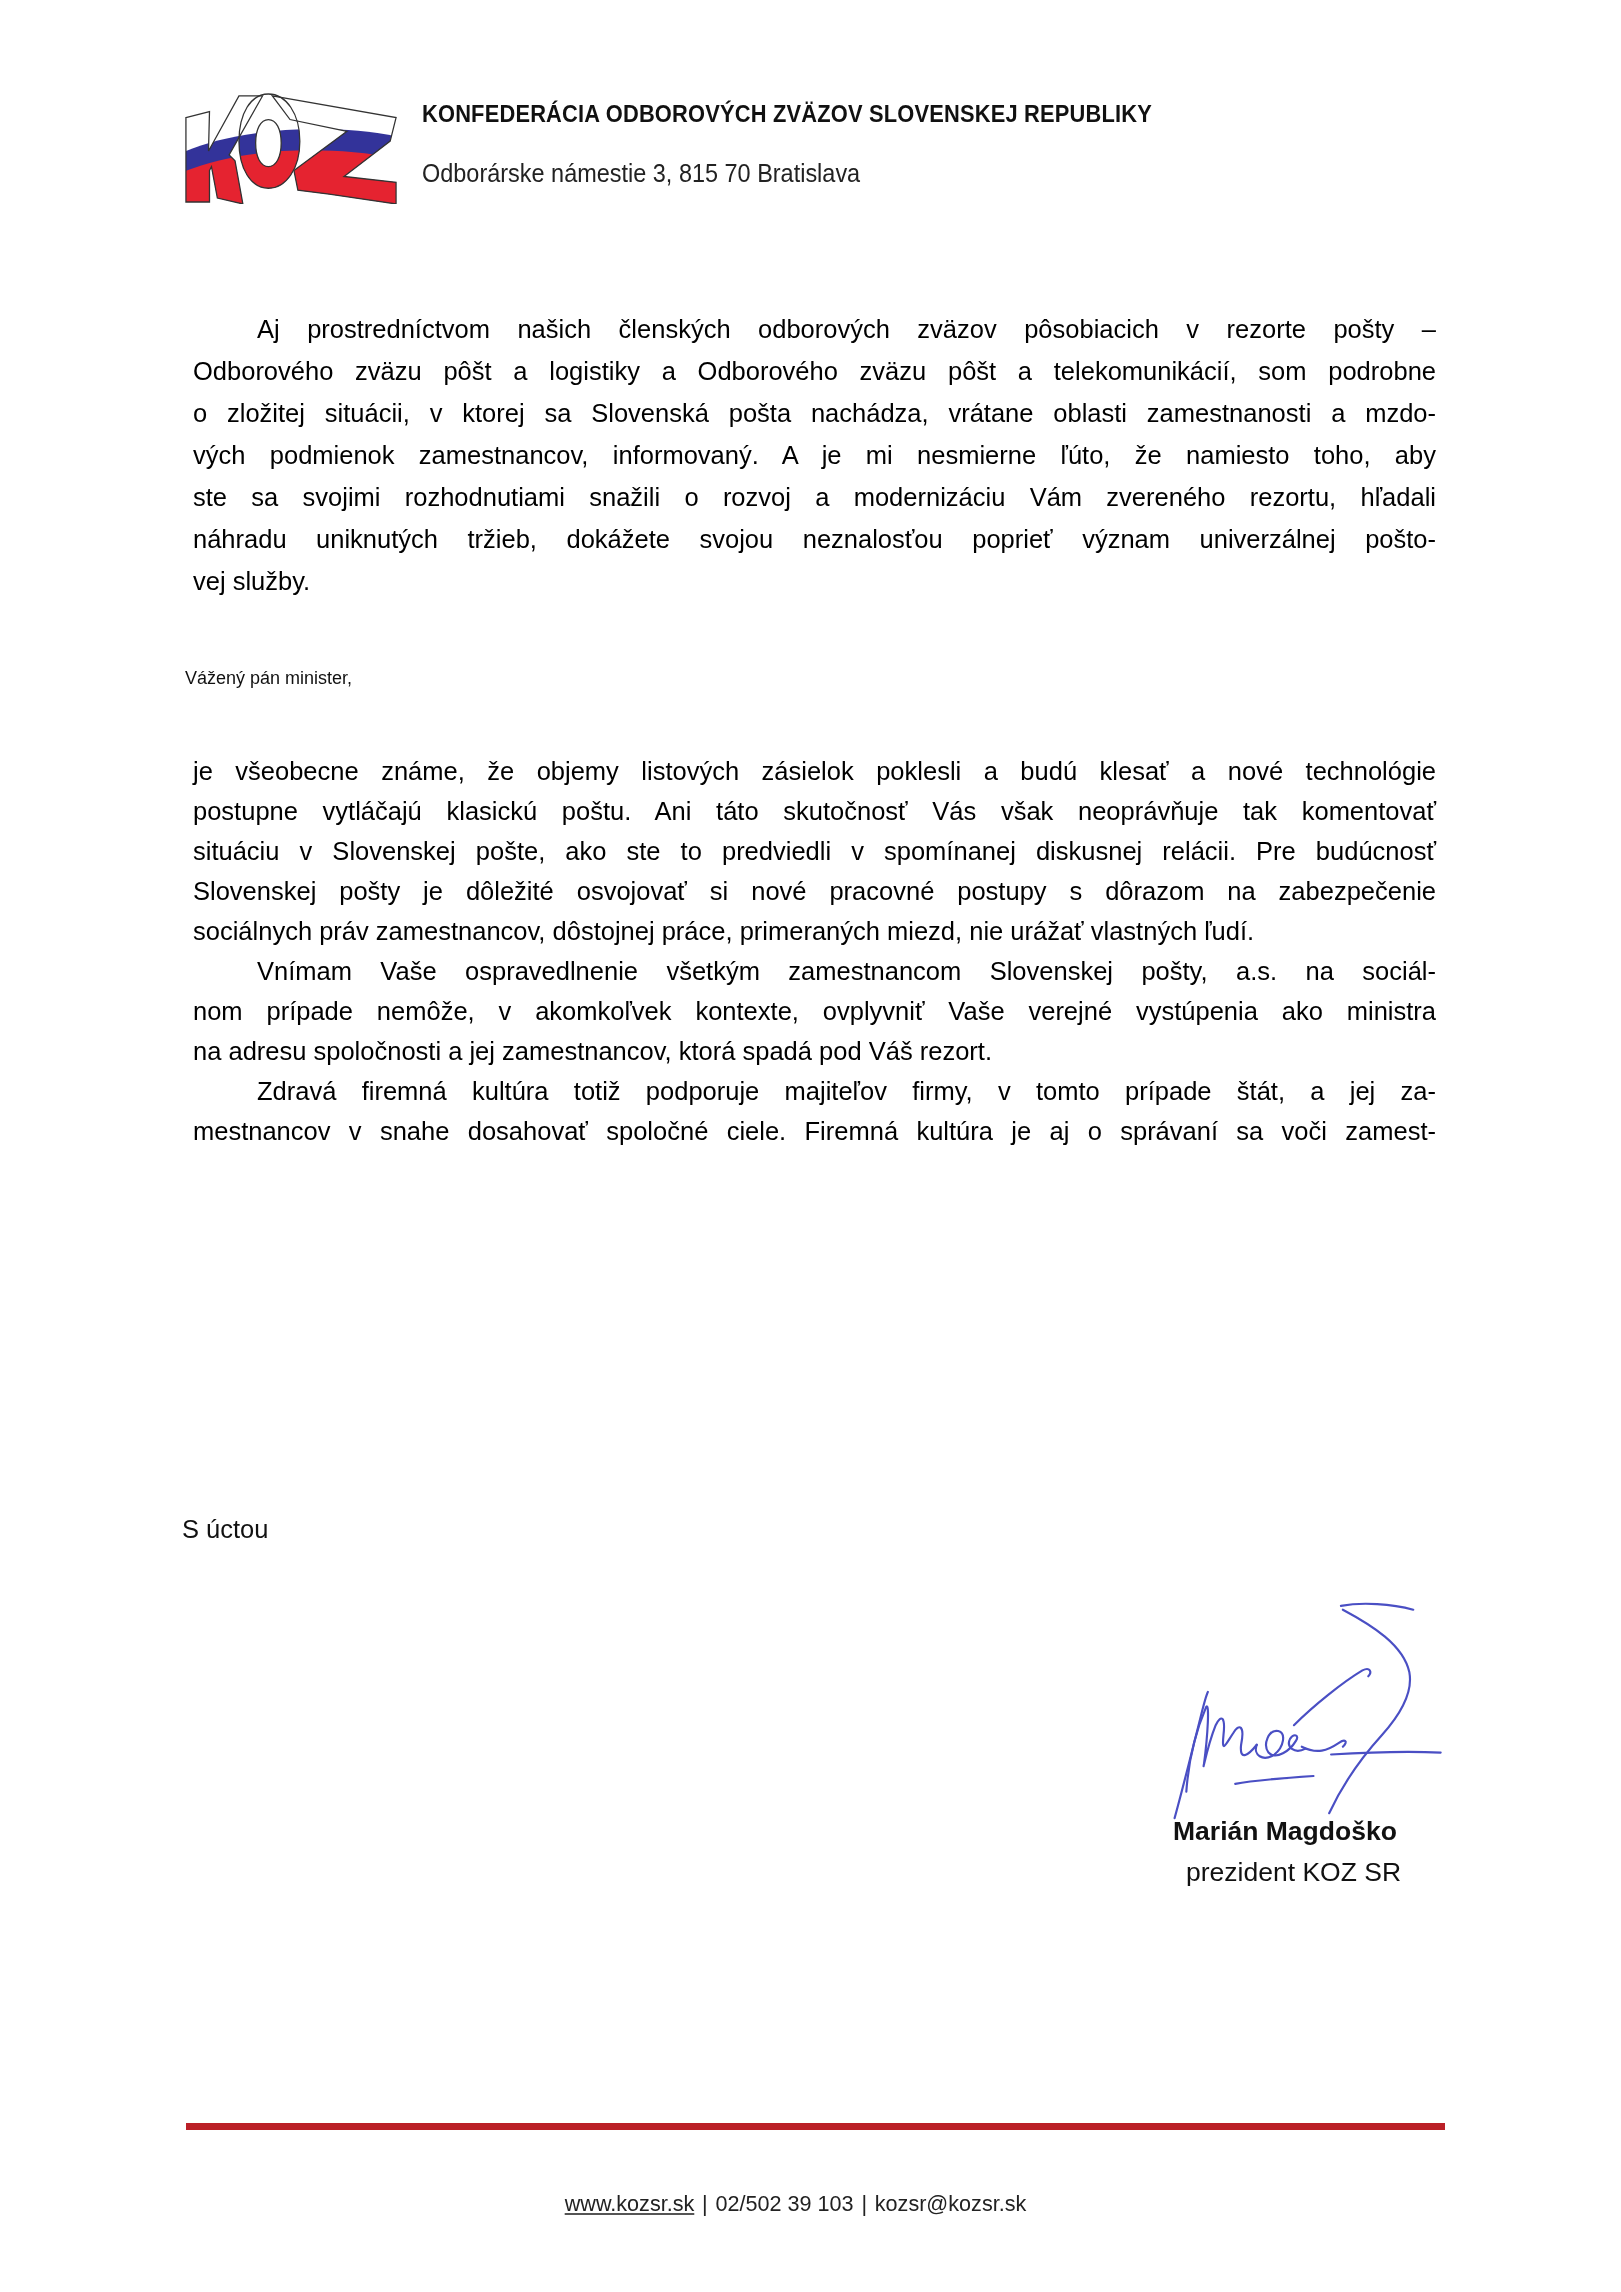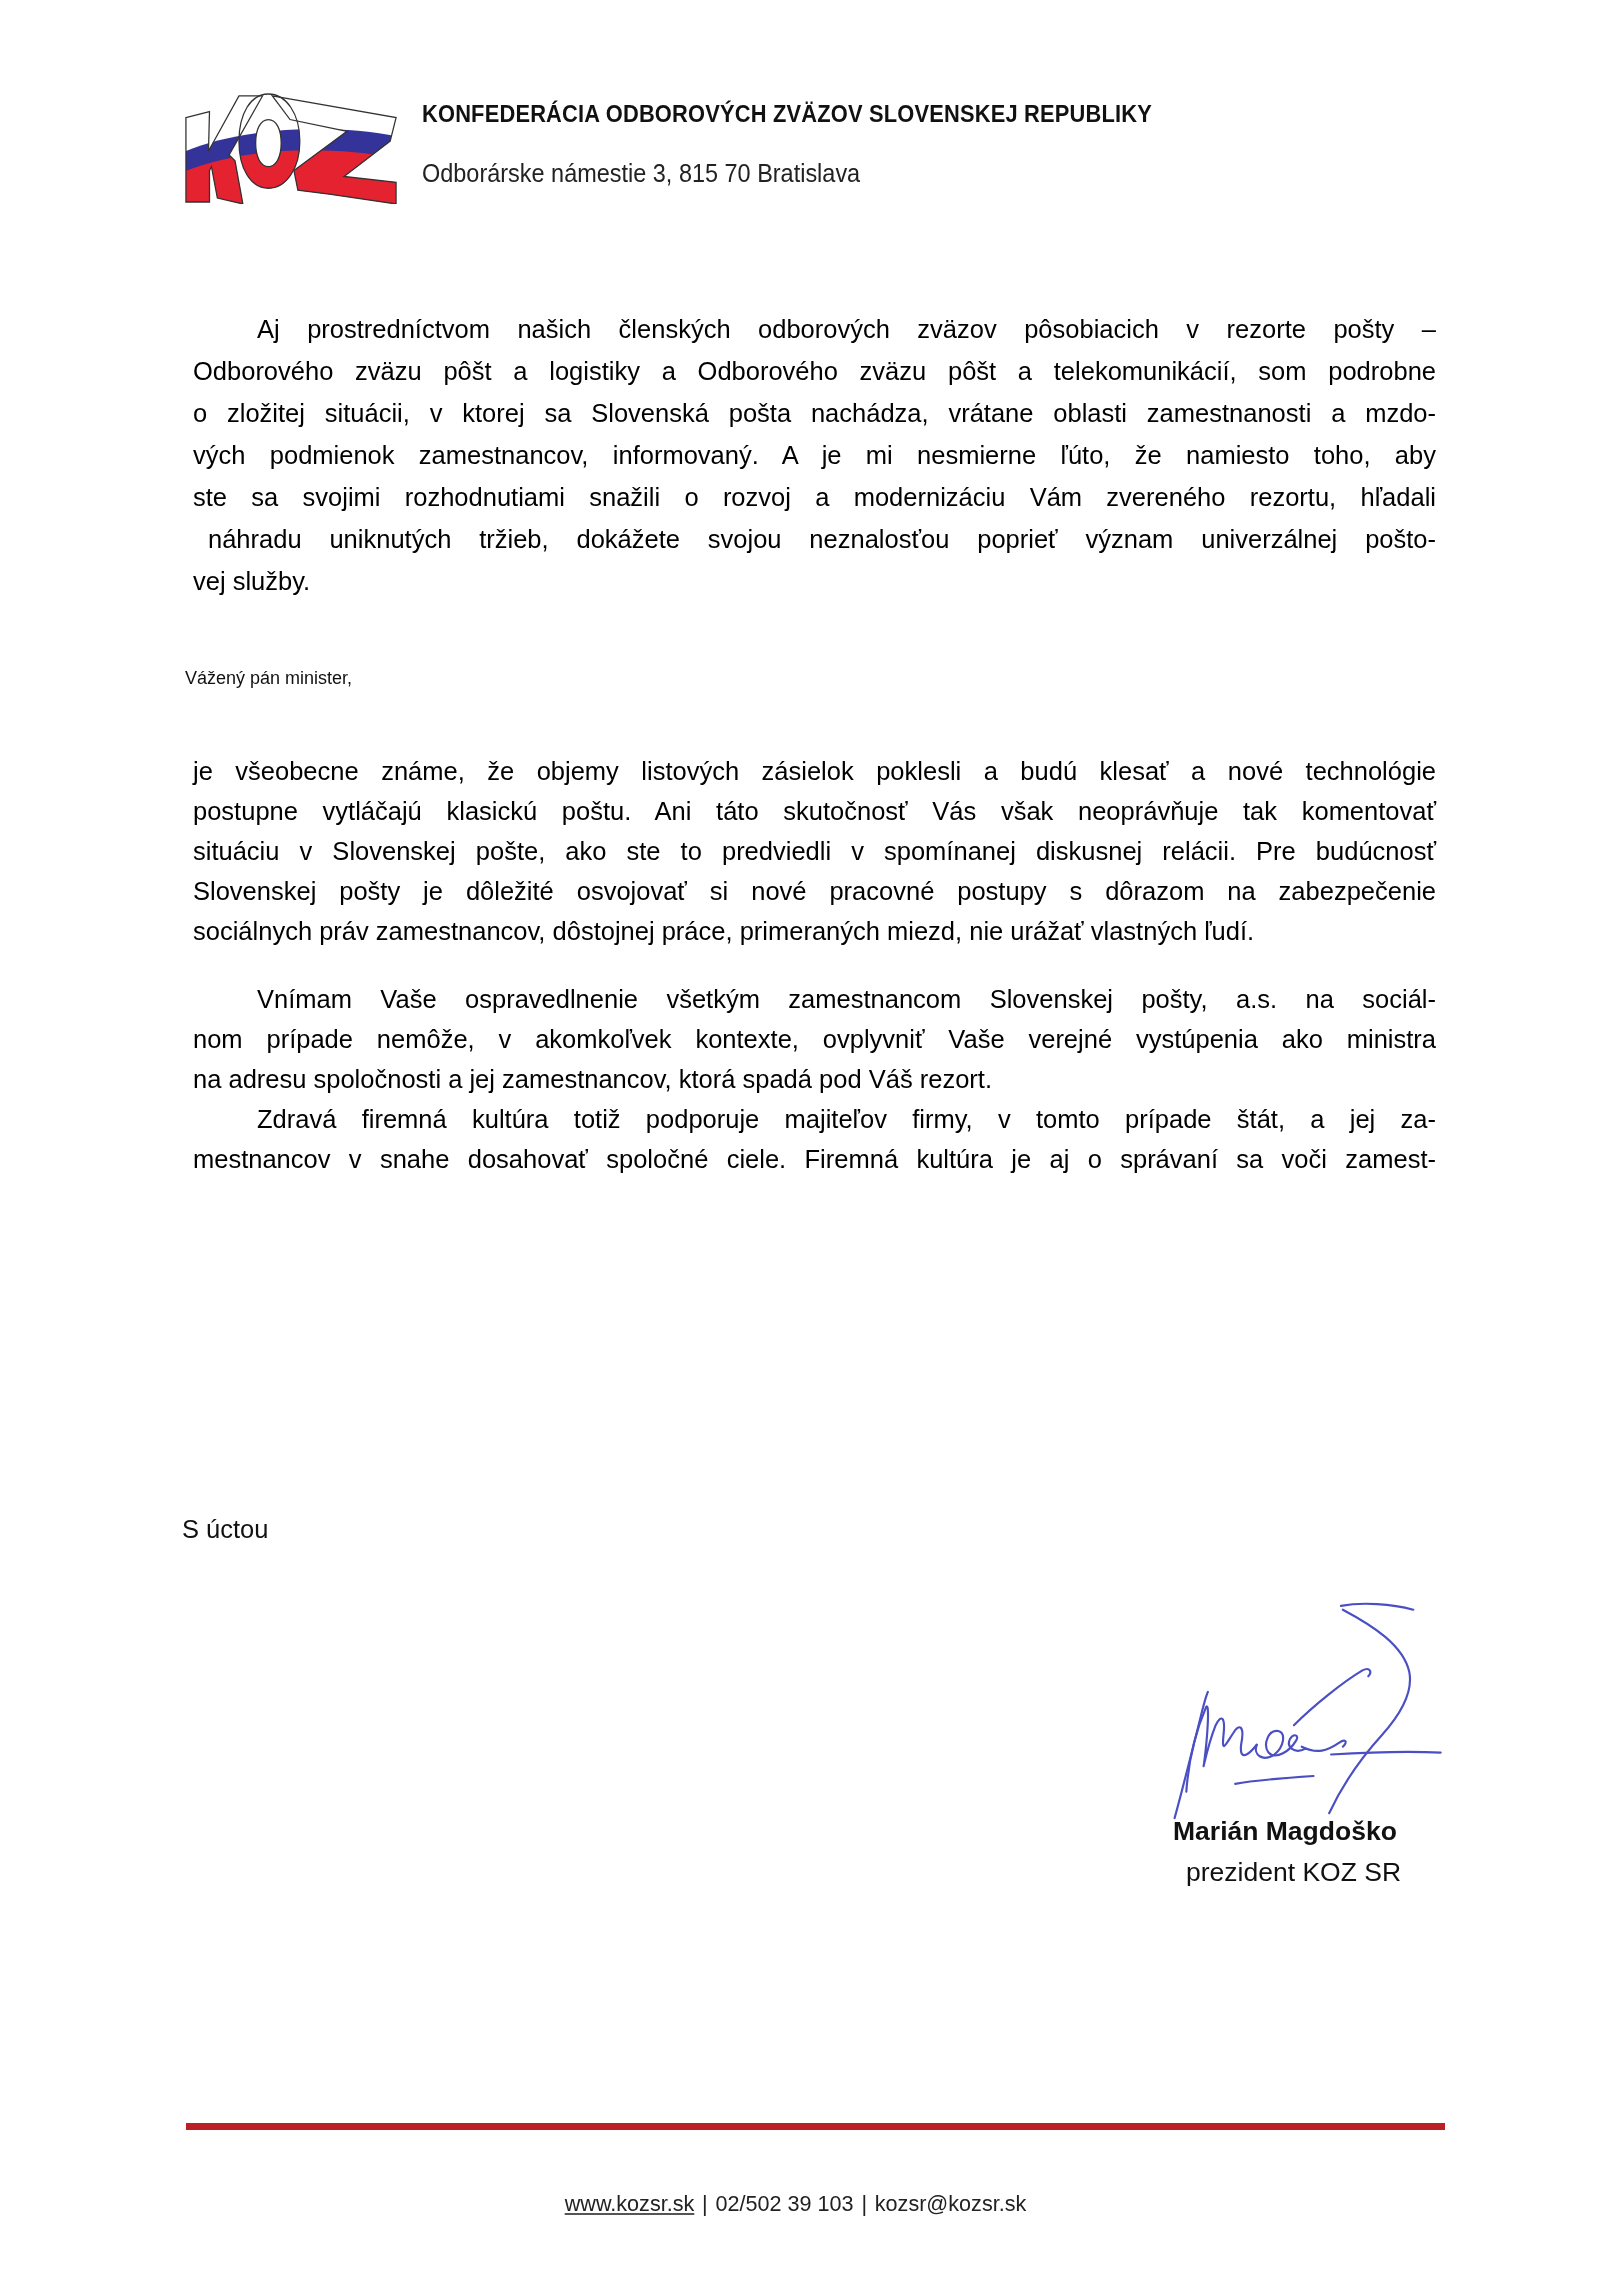--- a/index.html
+++ b/index.html
@@ -54,33 +54,33 @@
 
 <div class="org-title">KONFEDERÁCIA ODBOROVÝCH ZVÄZOV SLOVENSKEJ REPUBLIKY</div>
 <div class="org-address">Odborárske námestie 3, 815 70  Bratislava</div>
 
 <div class="body-text p1">
   <div class="line indent" style="white-space: nowrap;">Aj prostredníctvom našich členských odborových zväzov pôsobiacich v rezorte pošty –</div>
   <div class="line" style="white-space: nowrap;">Odborového zväzu pôšt a logistiky a Odborového zväzu pôšt a telekomunikácií, som podrobne</div>
   <div class="line" style="white-space: nowrap;">o zložitej situácii, v ktorej sa Slovenská pošta nachádza, vrátane oblasti zamestnanosti a mzdo-</div>
   <div class="line" style="white-space: nowrap;">vých podmienok zamestnancov, informovaný. A je mi nesmierne ľúto, že namiesto toho, aby</div>
   <div class="line" style="white-space: nowrap;">ste sa svojimi rozhodnutiami snažili o rozvoj a modernizáciu Vám zvereného rezortu, hľadali</div>
-  <div class="line" style="white-space: nowrap; margin-left: 15px;">náhradu uniknutých tržieb, dokážete svojou neznalosťou poprieť význam univerzálnej pošto-</div>
+  <div class="line" style="white-space: nowrap;">náhradu uniknutých tržieb, dokážete svojou neznalosťou poprieť význam univerzálnej pošto-</div>
   <div class="line last" style="white-space: nowrap;">vej služby.</div>
 </div>
 
 <div class="salutation">Vážený pán minister,</div>
 
 <div class="body-text p2">
   <div class="line" style="white-space: nowrap;">je všeobecne známe, že objemy listových zásielok poklesli a budú klesať a nové technológie</div>
   <div class="line" style="white-space: nowrap;">postupne vytláčajú klasickú poštu. Ani táto skutočnosť Vás však neoprávňuje tak komentovať</div>
   <div class="line" style="white-space: nowrap;">situáciu v Slovenskej pošte, ako ste to predviedli v spomínanej diskusnej relácii. Pre budúcnosť</div>
   <div class="line" style="white-space: nowrap;">Slovenskej pošty je dôležité osvojovať si nové pracovné postupy s dôrazom na zabezpečenie</div>
   <div class="line last" style="white-space: nowrap;">sociálnych práv zamestnancov, dôstojnej práce, primeraných miezd, nie urážať vlastných ľudí.</div>
-  <div class="line indent" style="white-space: nowrap; margin-top: 28px;">Vnímam Vaše ospravedlnenie všetkým zamestnancom Slovenskej pošty, a.s. na sociál-</div>
+  <div class="line indent" style="white-space: nowrap;">Vnímam Vaše ospravedlnenie všetkým zamestnancom Slovenskej pošty, a.s. na sociál-</div>
   <div class="line" style="white-space: nowrap;">nom prípade nemôže, v akomkoľvek kontexte, ovplyvniť Vaše verejné vystúpenia ako ministra</div>
   <div class="line last" style="white-space: nowrap;">na adresu spoločnosti a jej zamestnancov, ktorá spadá pod Váš rezort.</div>
   <div class="line indent" style="white-space: nowrap;">Zdravá firemná kultúra totiž podporuje majiteľov firmy, v tomto prípade štát, a jej za-</div>
   <div class="line" style="white-space: nowrap;">mestnancov v snahe dosahovať spoločné ciele. Firemná kultúra je aj o správaní sa voči zamest-</div>
 </div>
 
 <div class="closing">S úctou</div>
 
 <svg class="signature" viewBox="0 0 340 230" xmlns="http://www.w3.org/2000/svg">
   <g fill="none" stroke="#4a4fc4" stroke-width="2.2" stroke-linecap="round" stroke-linejoin="round">

